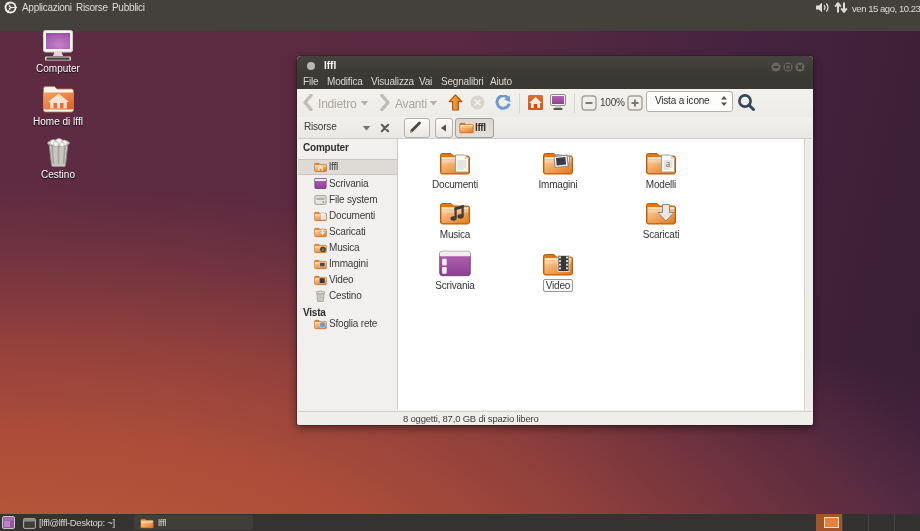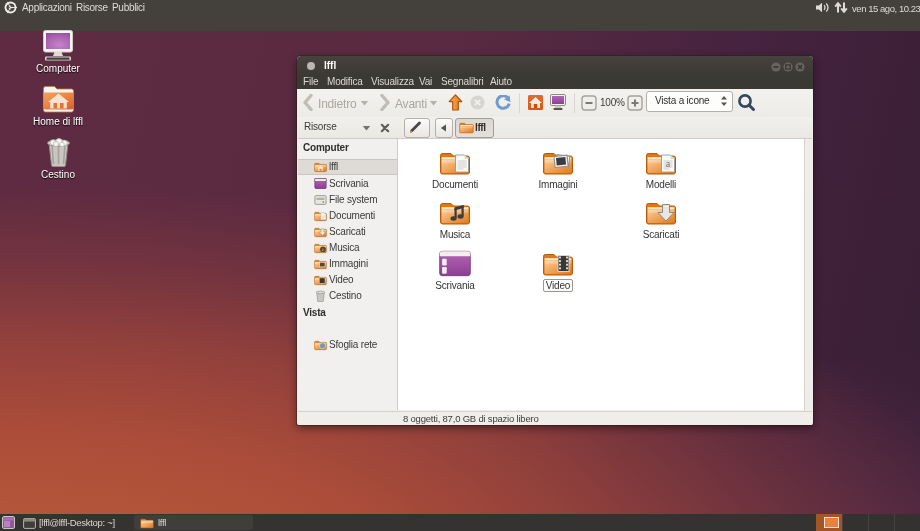--- a/index.html
+++ b/index.html
@@ -339,21 +339,21 @@
    <span class="t">Video</span>
   </div>
   <div class="srow" style="top:149px;">
    <svg width="13" height="12" viewBox="0 0 27 30">
     <path d="M4 6 h19 l-2.5 22 a2 2 0 0 1 -2 1.8 h-10 a2 2 0 0 1 -2-1.8 z" fill="#c9c6c1" stroke="#8f8c86" stroke-width="1.5"></path>
     <ellipse cx="13.5" cy="6" rx="11" ry="3.2" fill="#dedbd6" stroke="#8f8c86" stroke-width="1.5"></ellipse>
    </svg>
    <span class="t">Cestino</span>
   </div>
   <span class="shead" style="top:168px">Vista</span>
-  <div class="srow" style="top:198px;text-decoration:underline;">
+  <div class="srow" style="top:177px;text-decoration:underline;">
    <svg width="13" height="12" viewBox="0 0 32 26">
           <use href="#folder32"></use>
           <circle cx="21" cy="15" r="7.5" fill="#6b98cf" stroke="#fff"></circle>
         </svg>
    <span class="t">Sfoglia rete</span>
   </div>
  </div>
 
  <div id="main">
   <div class="gi" style="left:12px;top:10px;">

